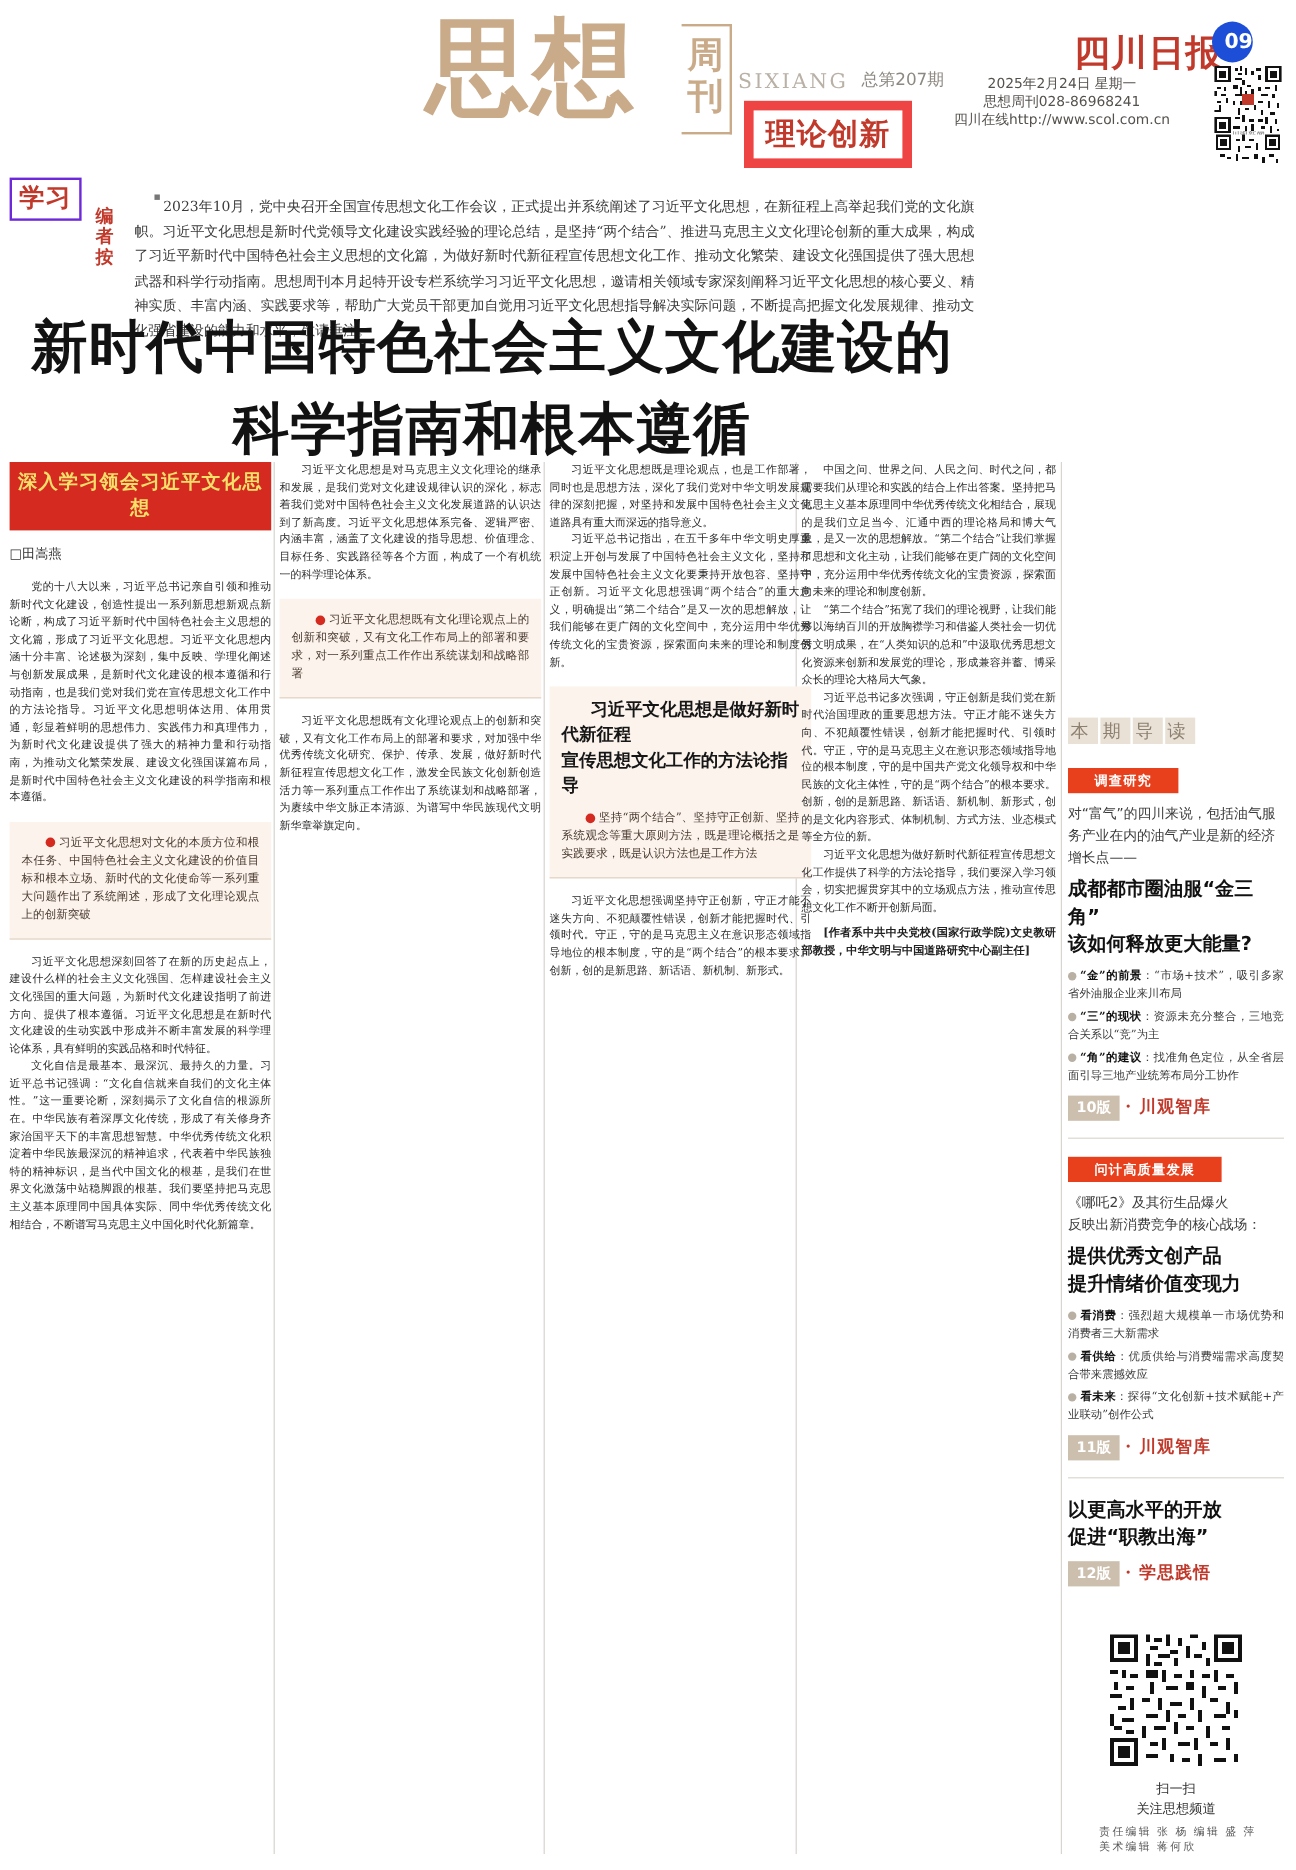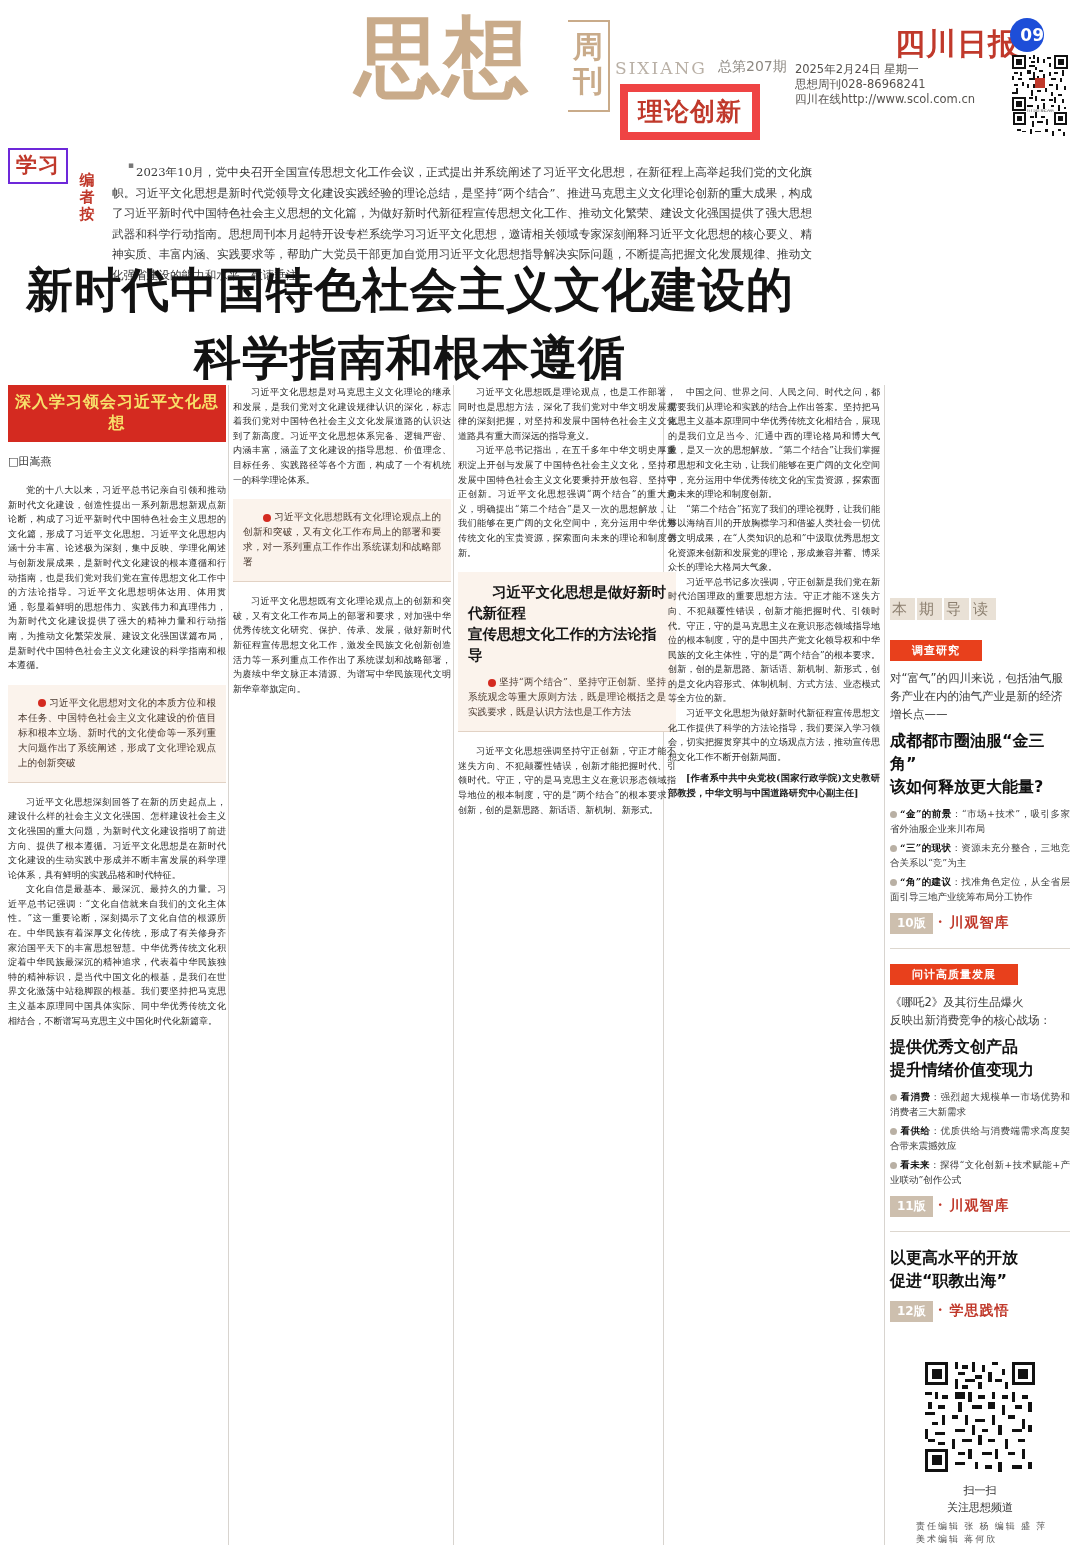--- a/index.html
+++ b/index.html
@@ -54,21 +54,21 @@
   }
   .mast-pagenum{
     position:absolute;left:1010px;top:18px;
     width:34px;height:34px;border-radius:50%;
     background:#1d4ed8;color:#fff;
     font-size:17px;font-weight:bold;
     text-align:right;line-height:34px;
   }
   .mast-meta{
     position:absolute;right:105px;top:62px;
-    text-align:left;font-size:11.5px;line-height:15px;color:#55514d;
+    text-align:center;font-size:11.5px;line-height:15px;color:#55514d;
   }
   .qr-small{
     position:absolute;left:1012px;top:55px;width:56px;height:56px;
   }
   .qr-small2{
     position:absolute;left:1012px;top:112px;width:56px;height:26px;overflow:hidden;
   }
   .qr-cap{position:absolute;left:1012px;top:108px;width:56px;text-align:center;font-size:7px;color:#666;}
 
   

